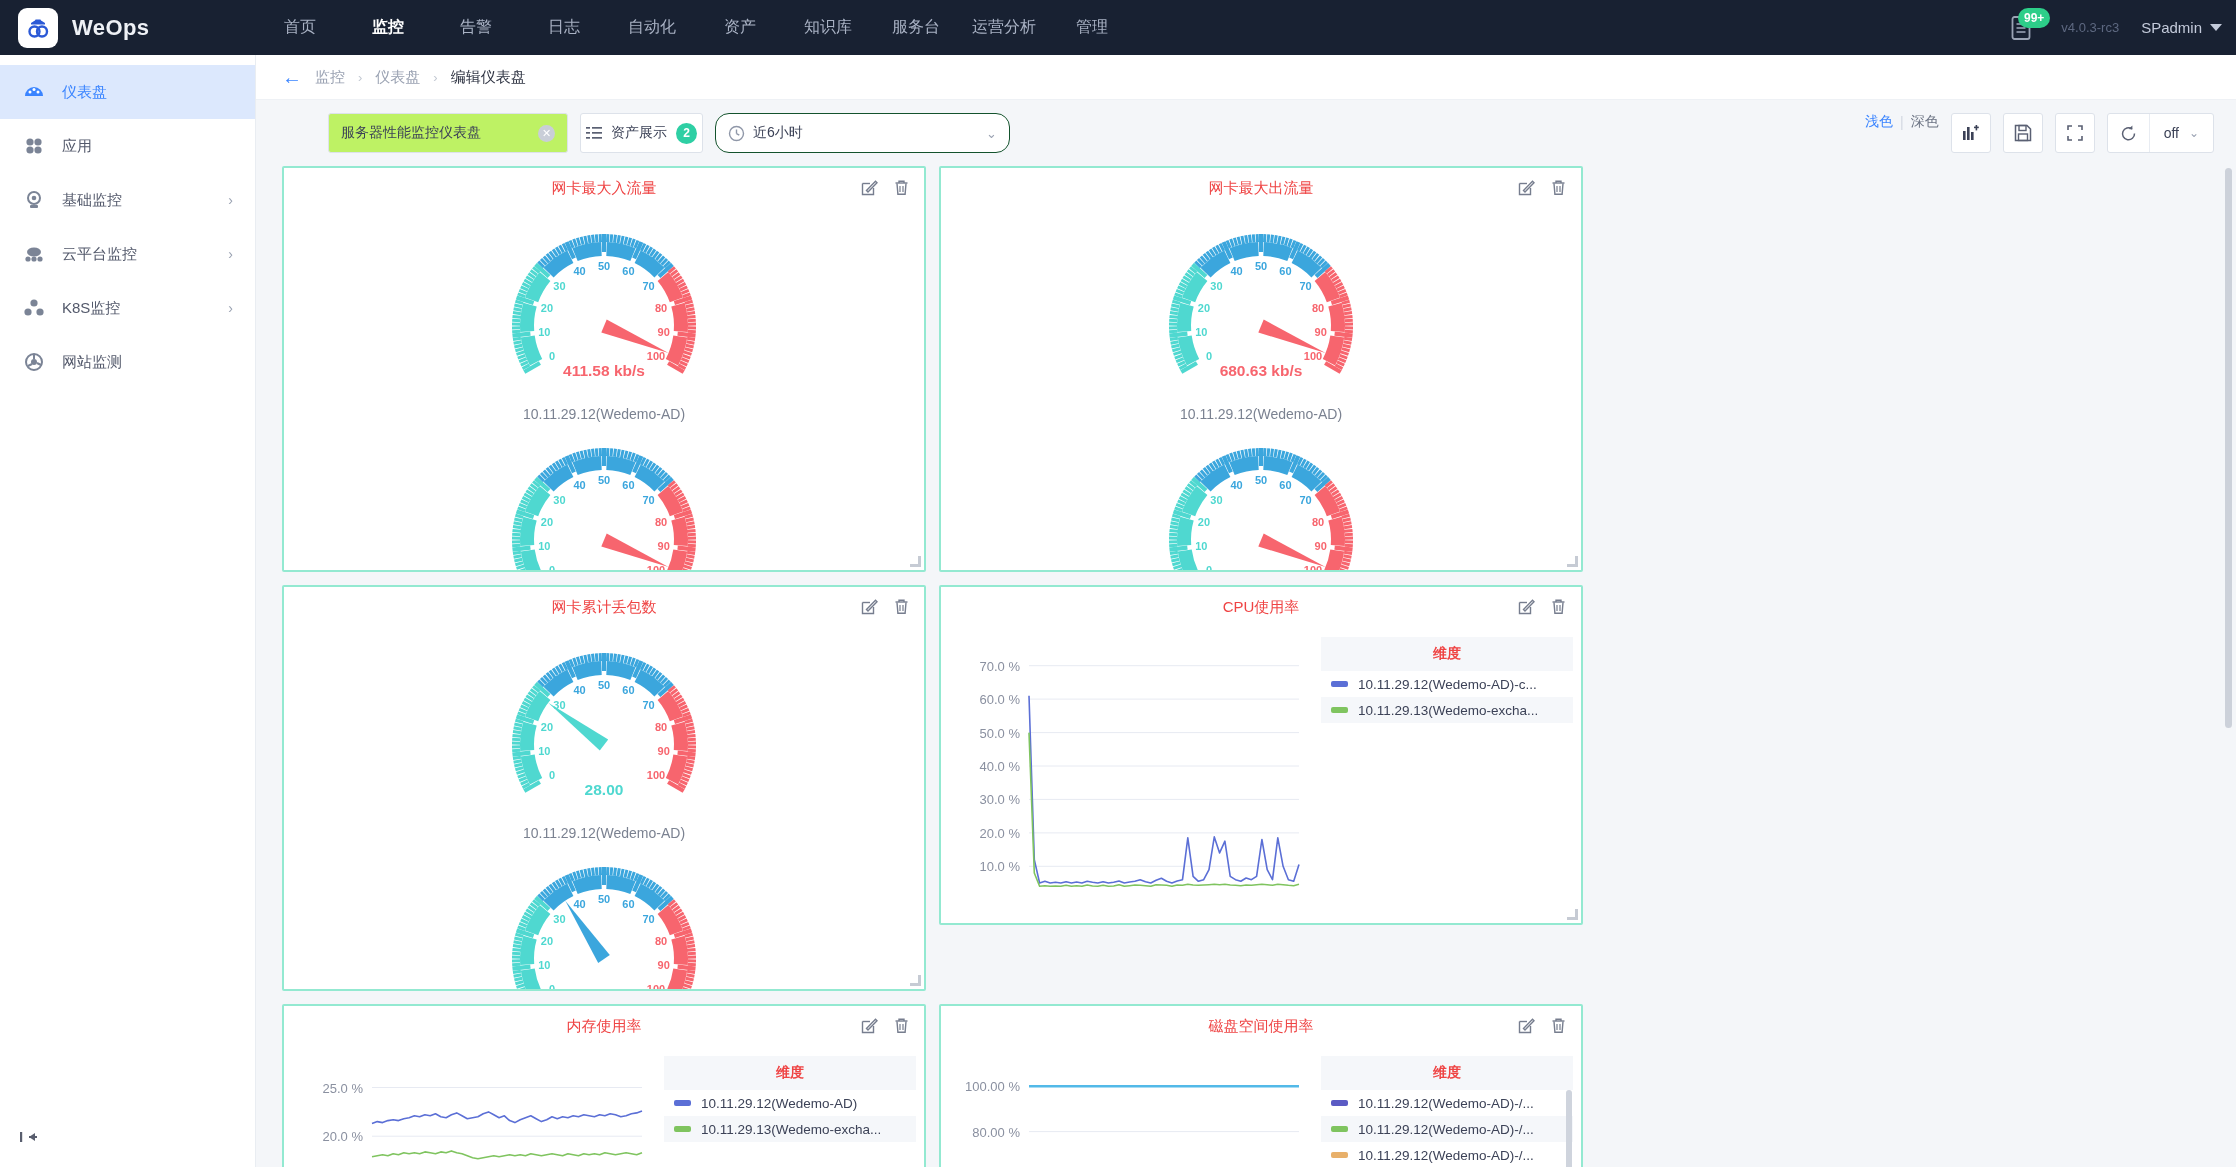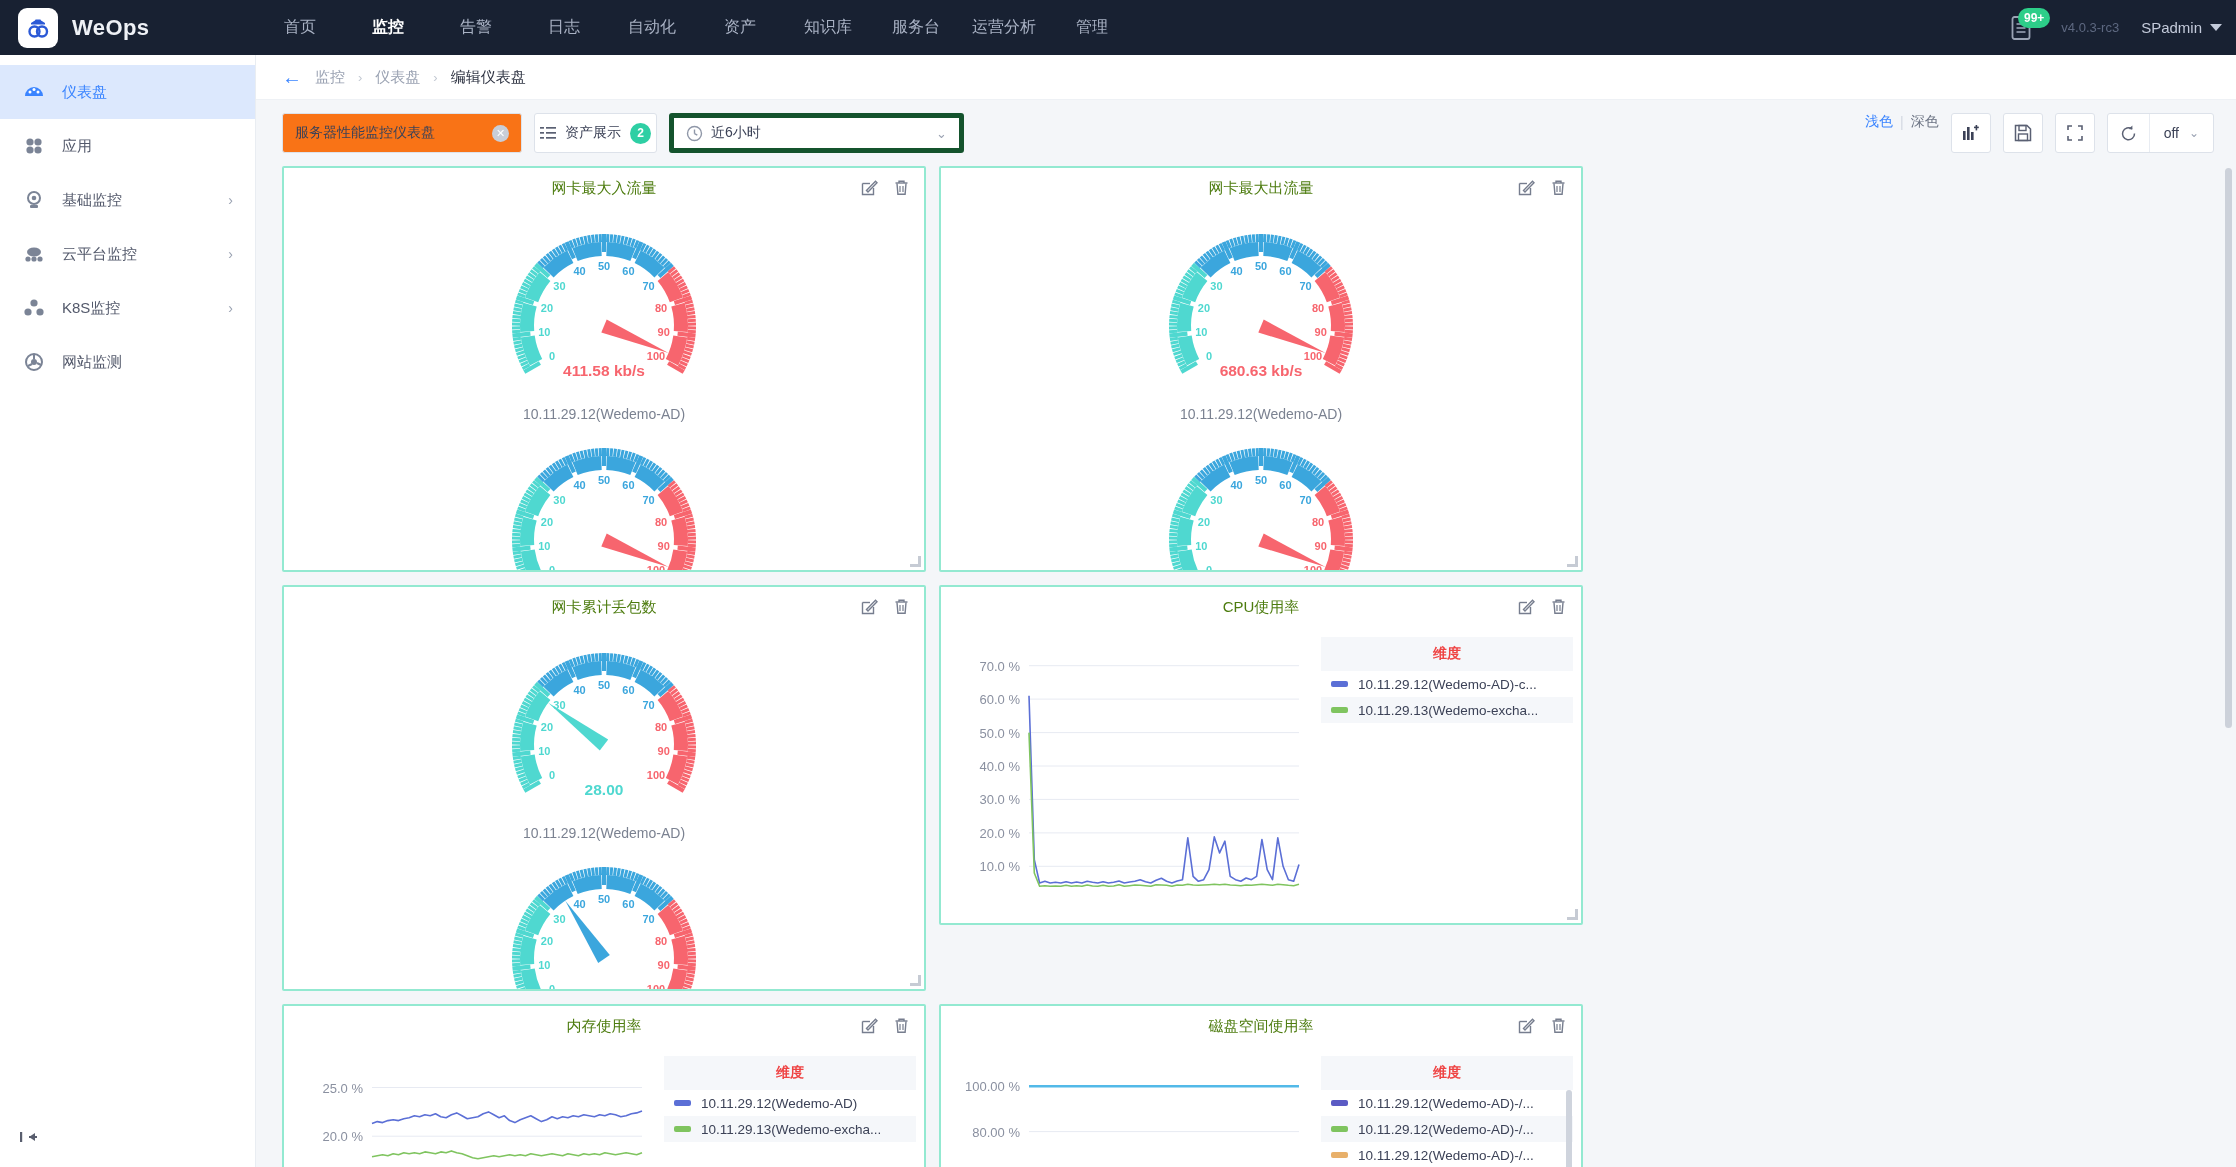--- a/index.html
+++ b/index.html
@@ -79,38 +79,38 @@
   }
   .back-arrow { color: #3a84ff; font-size: 20px; cursor: pointer; line-height: 1; }
   .crumb { color: #9aa2b2; font-size: 15px; cursor: pointer; }
   .crumb.cur { color: #2f3443; cursor: default; }
   .crumb-sep { color: #c2c8d2; font-size: 13px; }
 
   .toolbar {
     flex: 0 0 66px; display: flex; align-items: center; padding: 0 22px 0 26px; gap: 12px;
   }
   .dash-select {
-    width: 240px; height: 40px; background: #f97316; border: 1px solid #dde2ea; border-radius: 3px;
+    width: 240px; height: 40px; background: #bef264; border: 1px solid #dde2ea; border-radius: 3px;
     display: flex; align-items: center; padding: 16px 12px; font-size: 14px; color: #3c4257;
-    justify-content: space-between; cursor: pointer;
+    justify-content: space-between; cursor: pointer; margin-left: 46px;
   }
   .clear-x {
     width: 17px; height: 17px; border-radius: 50%; background: #c9ced8; color: #fff;
     font-size: 11px; display: flex; align-items: center; justify-content: center; cursor: pointer;
   }
   .pill-btn {
     height: 40px; background: #fff; border: 1px solid #dde2ea; border-radius: 3px;
     display: flex; align-items: center; gap: 9px; padding: 0 5px; font-size: 14px; color: #3c4257; cursor: pointer;
   }
   .cnt-badge {
     background: #2ecfa4; color: #fff; width: 21px; height: 21px; border-radius: 50%;
     font-size: 12px; display: flex; align-items: center; justify-content: center; font-weight: bold;
   }
   .time-select {
-    width: 295px; height: 40px; background: #fff; border: 5px solid #14532d; border-radius: 3px;
+    width: 295px; height: 40px; background: #fff; border: 1px solid #14532d; border-radius: 14px;
     display: flex; align-items: center; padding: 0 12px; font-size: 14px; color: #3c4257;
     justify-content: space-between; cursor: pointer; gap: 8px;
   }
   .tool-right { margin-left: auto; display: flex; align-items: flex-start; gap: 12px; }
   .theme-toggle { font-size: 14px; color: #3a84ff; display:flex; gap:7px; align-items:center; }
   .theme-toggle .sep { color: #d2d7e0; }
   .theme-toggle .dark { color: #6b7383; cursor: pointer; }
   .theme-toggle .light { cursor: pointer; }
   .sq-btn {
     width: 40px; height: 40px; background: #fff; border: 1px solid #dde2ea; border-radius: 3px;
@@ -133,21 +133,21 @@
   .card {
     background: #fff; border: 2px solid #93e9d1; border-radius: 2px;
     position: relative; display: flex; flex-direction: column;
   }
   .card.r1 { width: 644px; height: 406px; }
   .card.r2 { width: 644px; height: 340px; }
   .card-hd {
     height: 40px; flex: 0 0 40px; display: flex; align-items: center; justify-content: center;
     position: relative;
   }
-  .card-title { font-size: 15px; color: #4d7c0f; }
+  .card-title { font-size: 15px; color: #ef4444; }
   .card-acts { position: absolute; right: 14px; top: 11px; display: flex; gap: 15px; }
   .act-ico { color: #767d8e; cursor: pointer; display:flex; }
   .card-body { flex: 1; min-height: 0; display: flex; flex-direction: column; overflow: hidden; }
   .resize-h {
     position: absolute; right: 3px; bottom: 3px; width: 11px; height: 11px;
     border-right: 3px solid #c6cbd4; border-bottom: 3px solid #c6cbd4; cursor: se-resize;
   }
 
   
   .gauge-unit { display: flex; flex-direction: column; align-items: center; }

